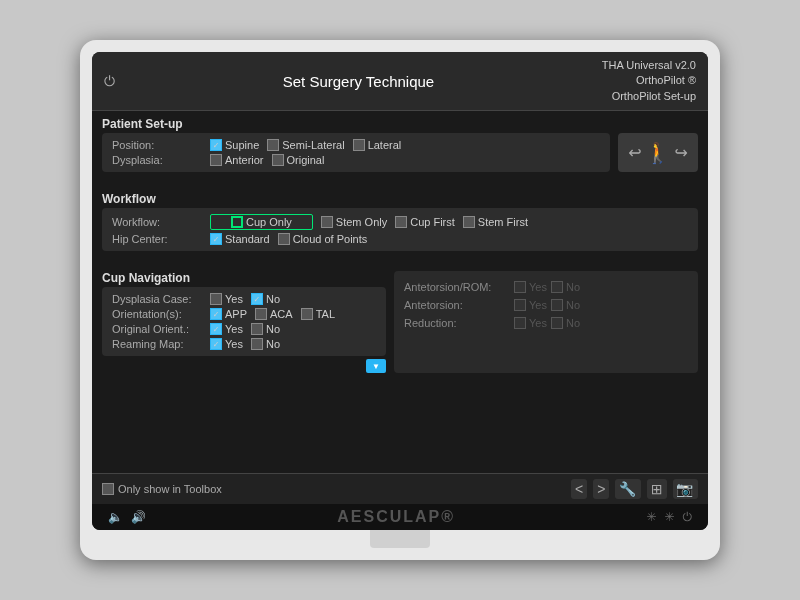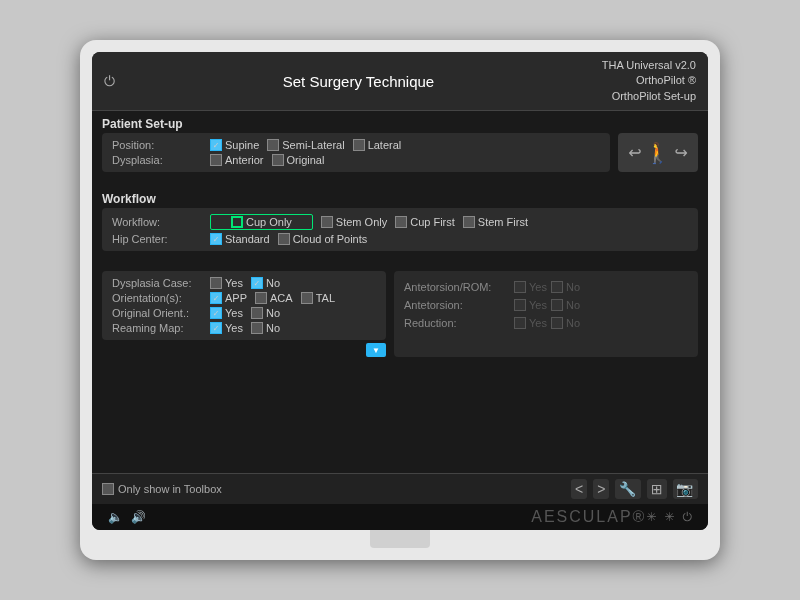--- a/index.html
+++ b/index.html
@@ -252,24 +252,24 @@
     .footer {
       padding: 6px 0 2px 0;
       display: flex;
       align-items: center;
       justify-content: space-between;
       width: 100%;
     }
 
     .brand {
       flex: 1;
-      text-align: right;
+      text-align: center;
       color: #555;
       font-size: 16px;
-      font-weight: normal;
+      font-weight: bold;
       letter-spacing: 2px;
     }
 
     .footer-icons {
       display: flex;
       gap: 8px;
       align-items: center;
     }
 
     .footer-icon {
@@ -396,20 +396,21 @@
               <span class="cb"></span>
               <span>Cloud of Points</span>
             </div>
           </div>
         </div>
       </div>
 
       <div class="two-col">
 
         <div class="col-left">
+          <div class="section-header">Cup Navigation</div>
           <div class="section-box">
 
             <div class="row">
               <span class="row-label">Dysplasia Case:</span>
               <div class="checkbox-item">
                 <span class="cb"></span>
                 <span>Yes</span>
               </div>
               <div class="checkbox-item">
                 <span class="cb checked-blue">✓</span>

